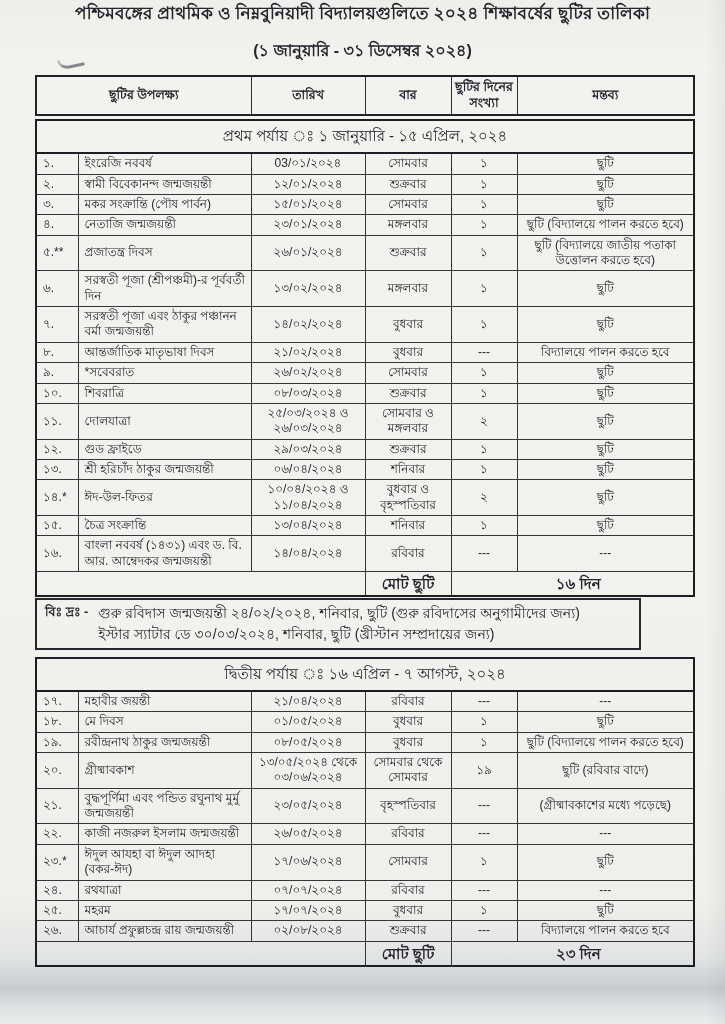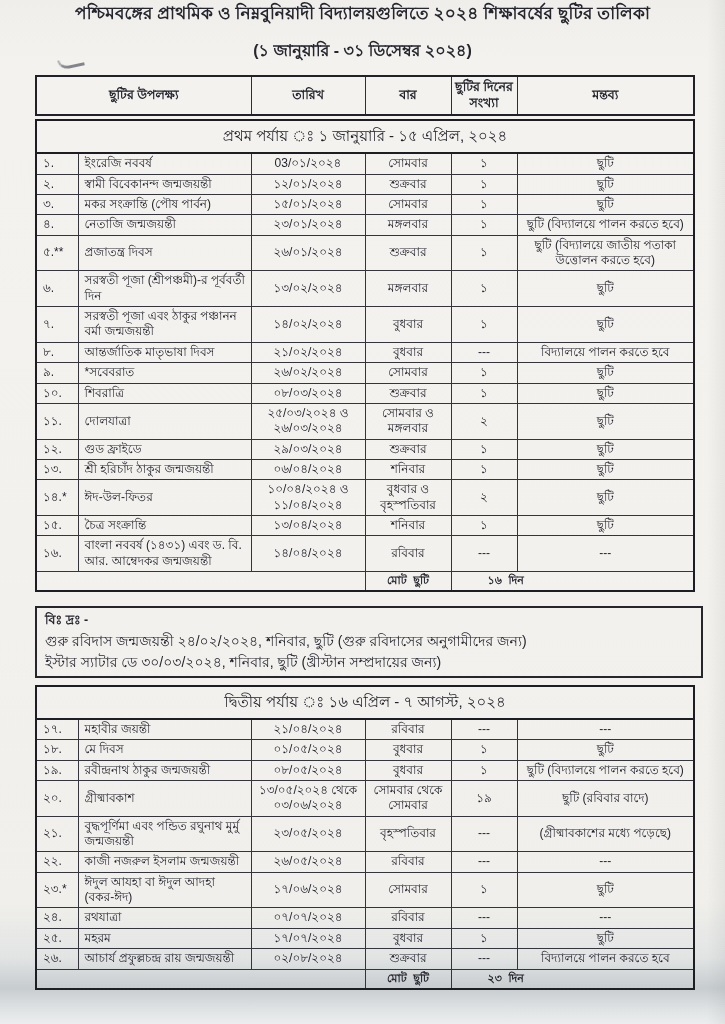--- a/index.html
+++ b/index.html
@@ -71,29 +71,28 @@
   .section-table td {
     border: 1px solid #34353c;
     font-size: 12px; line-height: 1.28;
     padding: 2px 3px; vertical-align: middle;
     color: #24242e;
   }
   td.sl   { text-align: left; padding-left: 6px; font-size: 12px; }
   td.occ  { text-align: left; padding-left: 6px; }
   td.date, td.day, td.count, td.remark { text-align: center; }
 
-  tr.total-row td { font-weight: bold; font-size: 11px; font-family: Liberation Mono, monospace; }
+  tr.total-row td { font-weight: bold; font-size: 15px; }
   tr.total-row td.spacer { border-right: 1px solid #34353c; }
-  tr.total-row td.total-value { text-align: left; padding-left: 36px; }
+  tr.total-row td.total-value { text-align: center; padding-left: 15px; }
 
   .note-box {
-    width: 668px; border: 2px solid #26272d; margin-top: 14px;
+    width: 606px; border: 2px solid #26272d; margin-top: 1px;
     display: flex; padding: 3px 6px 4px 8px;
     background: transparent;
-    flex-direction: column;
   }
   .note-label { font-size: 12.5px; font-weight: bold; white-space: nowrap; margin-right: 10px; }
   .note-lines { font-size: 14px; font-weight: normal; line-height: 1.45; }
 
   .gap-s { height: 4px; }
 </style>
 </head>
 <body>
 
 <div class="page">

